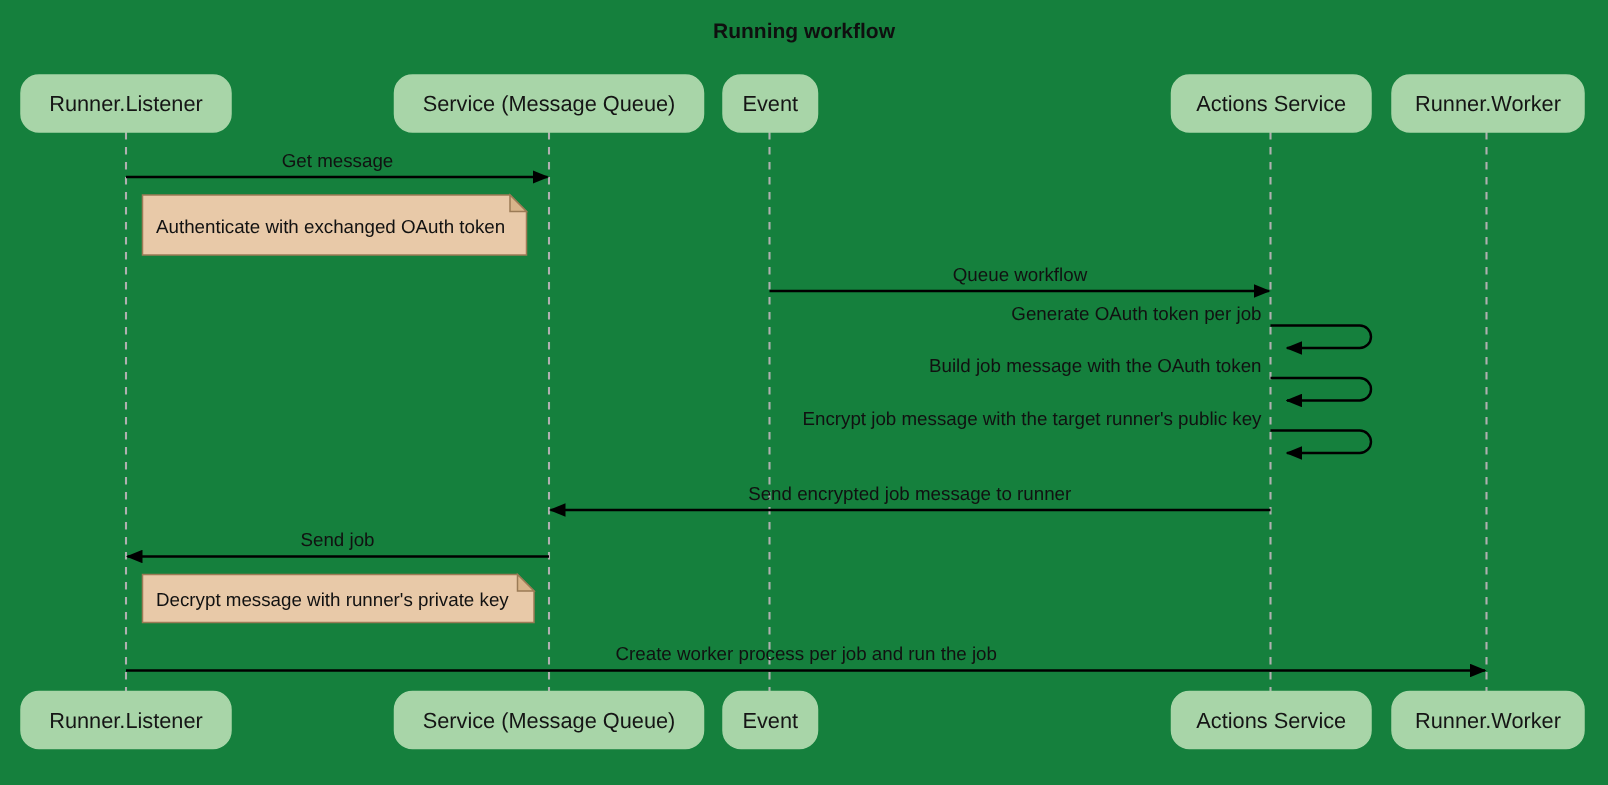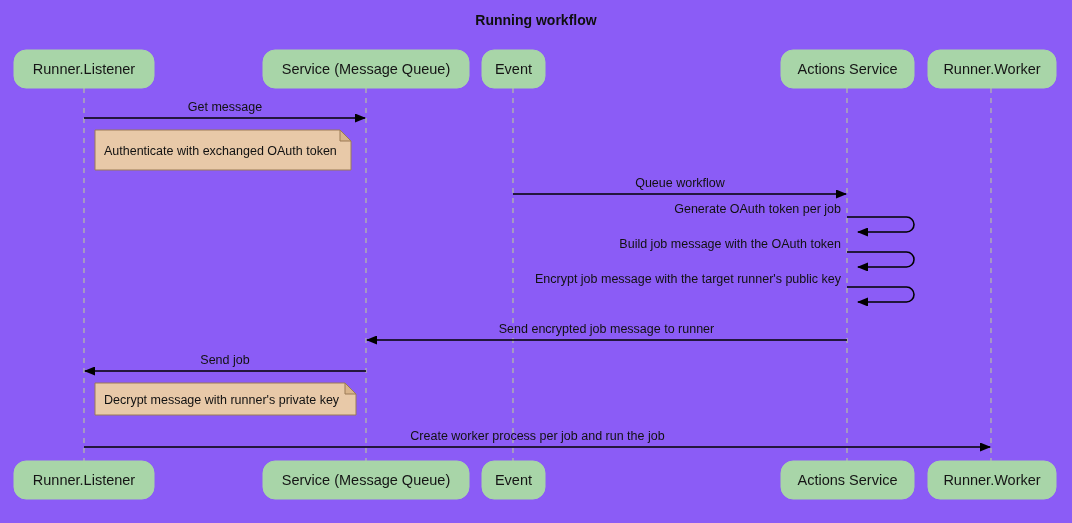--- a/index.html
+++ b/index.html
@@ -7,21 +7,21 @@
     padding: 0;
     background: #ffffff;
   }
   body {
     font-family: "Liberation Sans", sans-serif;
   }
   #diagram-root {
     position: relative;
     width: 1072px;
     height: 523px;
-    background: #8b5cf6;
+    background: #15803d;
     overflow: hidden;
   }
   #svg-layer {
     position: absolute;
     left: 0;
     top: 0;
     width: 1072px;
     height: 523px;
   }
   .title-text {

